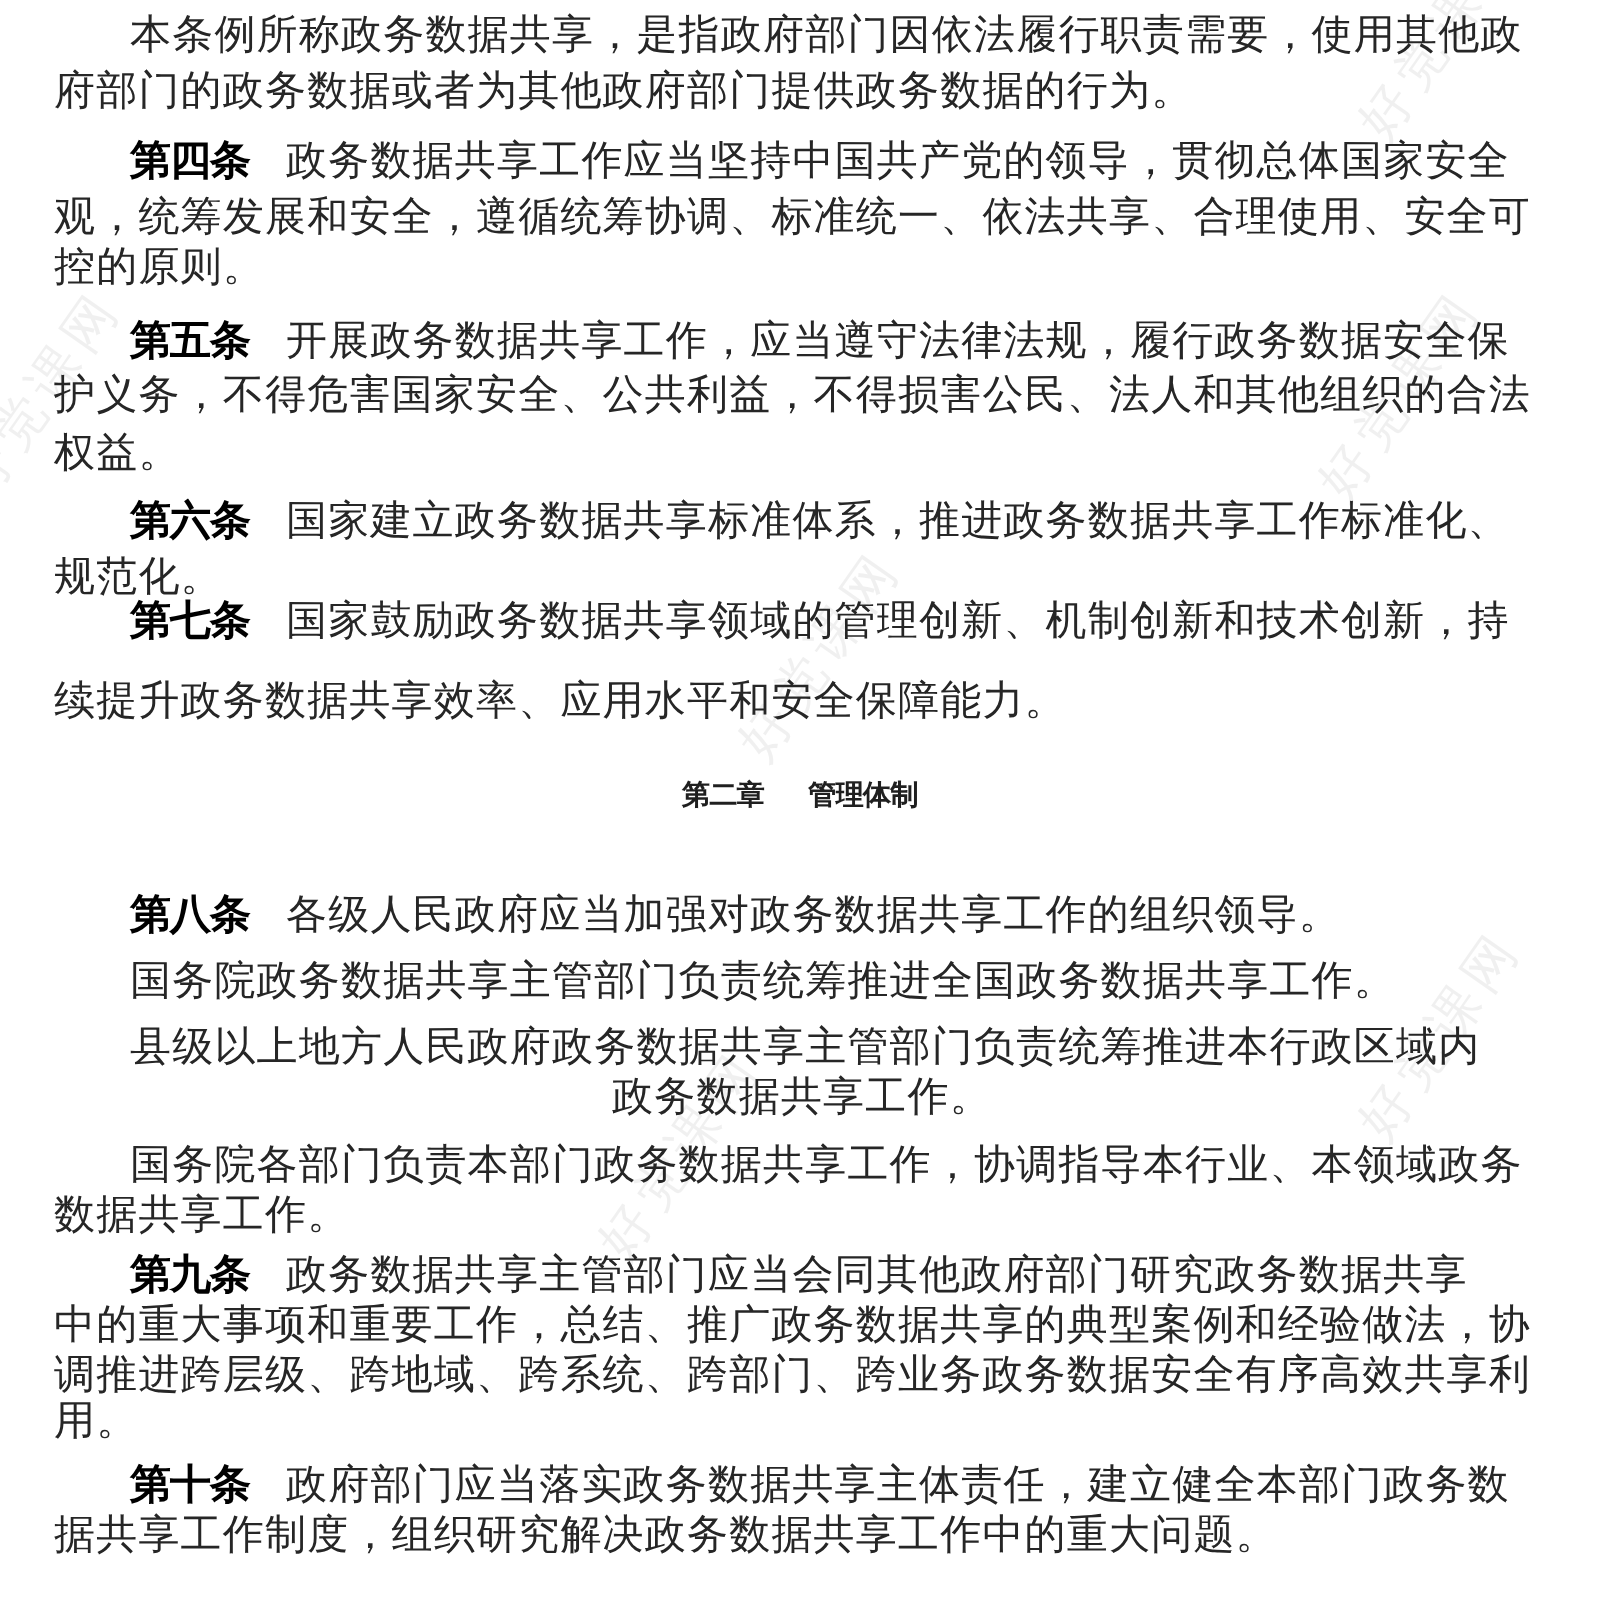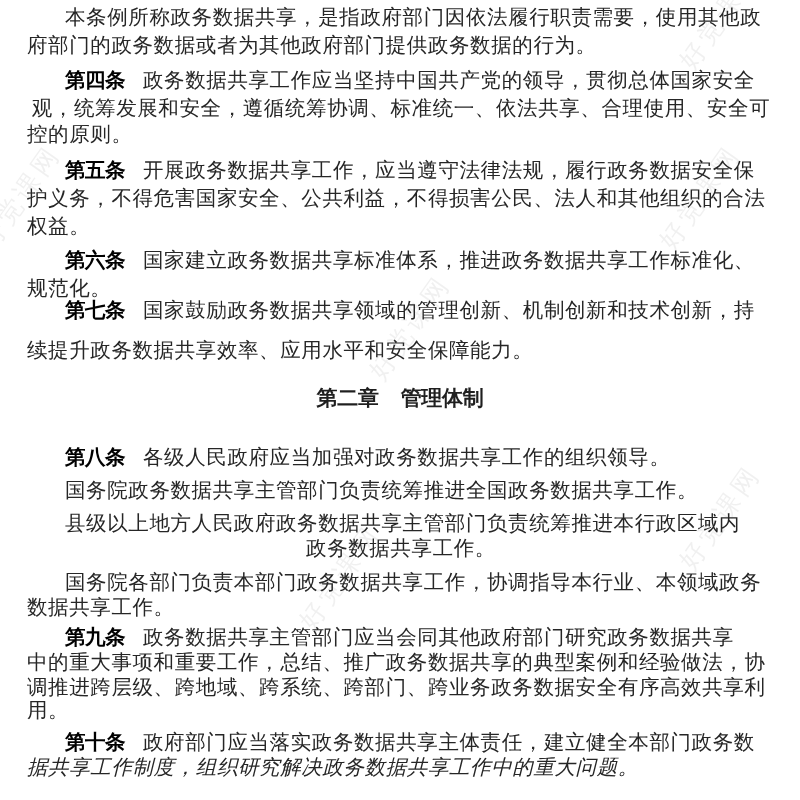--- a/index.html
+++ b/index.html
@@ -41,21 +41,21 @@
     .heading {
       position: absolute;
       left: 0;
       width: 800px;
       text-align: center;
       top: 383px;
       height: 30px;
       line-height: 30px;
       font-family: "DejaVu Sans", "Liberation Sans", sans-serif;
       font-weight: bold;
-      font-size: 21px;
+      font-size: 14px;
       color: #1f1f1f;
       letter-spacing: -0.3px;
     }
     .heading .gap { display: inline-block; width: 22px; }
     .watermark {
       position: absolute;
       font-family: "DejaVu Sans", sans-serif;
       font-size: 26px;
       color: rgba(0,0,0,0.06);
       transform: rotate(-55deg);
@@ -73,21 +73,21 @@
 <div class="watermark" style="left:280px; top:560px;">好党课网</div>
 <div class="watermark" style="left:660px; top:500px;">好党课网</div>
 <div class="watermark" style="left:660px; top:0px;">好党课网</div>
 
 <div class="page">
 
   <div class="line indent" style="top:3px;"><span>本条例所称政务数据共享，是指政府部门因依法履行职责需要，使用其他政</span></div>
   <div class="line" style="top:31px;"><span>府部门的政务数据或者为其他政府部门提供政务数据的行为。</span></div>
 
   <div class="line indent" style="top:66px;"><span class="label">第四条</span><span>政务数据共享工作应当坚持中国共产党的领导，贯彻总体国家安全</span></div>
-  <div class="line" style="top:94px;text-align:center;"><span>观，统筹发展和安全，遵循统筹协调、标准统一、依法共享、合理使用、安全可</span></div>
+  <div class="line" style="top:94px;"><span>观，统筹发展和安全，遵循统筹协调、标准统一、依法共享、合理使用、安全可</span></div>
   <div class="line" style="top:122px;font-family:Liberation Mono, monospace;"><span>控的原则。</span></div>
 
   <div class="line indent" style="top:156px;"><span class="label">第五条</span><span>开展政务数据共享工作，应当遵守法律法规，履行政务数据安全保</span></div>
   <div class="line" style="top:184px;font-family:Liberation Serif, serif;"><span>护义务，不得危害国家安全、公共利益，不得损害公民、法人和其他组织的合法</span></div>
   <div class="line" style="top:212px;"><span>权益。</span></div>
 
   <div class="line indent" style="top:246px;"><span class="label">第六条</span><span>国家建立政务数据共享标准体系，推进政务数据共享工作标准化、</span></div>
   <div class="line" style="top:274px;"><span>规范化。</span></div>
 
   <div class="line indent" style="top:296px;"><span class="label">第七条</span><span>国家鼓励政务数据共享领域的管理创新、机制创新和技术创新，持</span></div>
@@ -99,18 +99,18 @@
   <div class="line" style="top:534px;text-align:center;"><span>政务数据共享工作。</span></div>
   <div class="line indent" style="top:568px;"><span>国务院各部门负责本部门政务数据共享工作，协调指导本行业、本领域政务</span></div>
   <div class="line" style="top:593px;"><span>数据共享工作。</span></div>
 
   <div class="line indent" style="top:623px;"><span class="label">第九条</span><span>政务数据共享主管部门应当会同其他政府部门研究政务数据共享</span></div>
   <div class="line" style="top:648px;"><span>中的重大事项和重要工作，总结、推广政务数据共享的典型案例和经验做法，协</span></div>
   <div class="line" style="top:673px;"><span>调推进跨层级、跨地域、跨系统、跨部门、跨业务政务数据安全有序高效共享利</span></div>
   <div class="line" style="top:696px;"><span>用。</span></div>
 
   <div class="line indent" style="top:728px;"><span class="label">第十条</span><span>政府部门应当落实政务数据共享主体责任，建立健全本部门政务数</span></div>
-  <div class="line" style="top:753px;font-style:italic;"><span>据共享工作制度，组织研究解决政务数据共享工作中的重大问题。</span></div>
+  <div class="line" style="top:753px;"><span>据共享工作制度，组织研究解决政务数据共享工作中的重大问题。</span></div>
 </div>
 
 <div class="heading">
   <span>第二章</span><span class="gap"></span><span>管理体制</span>
 </div>
 
 </body></html>

